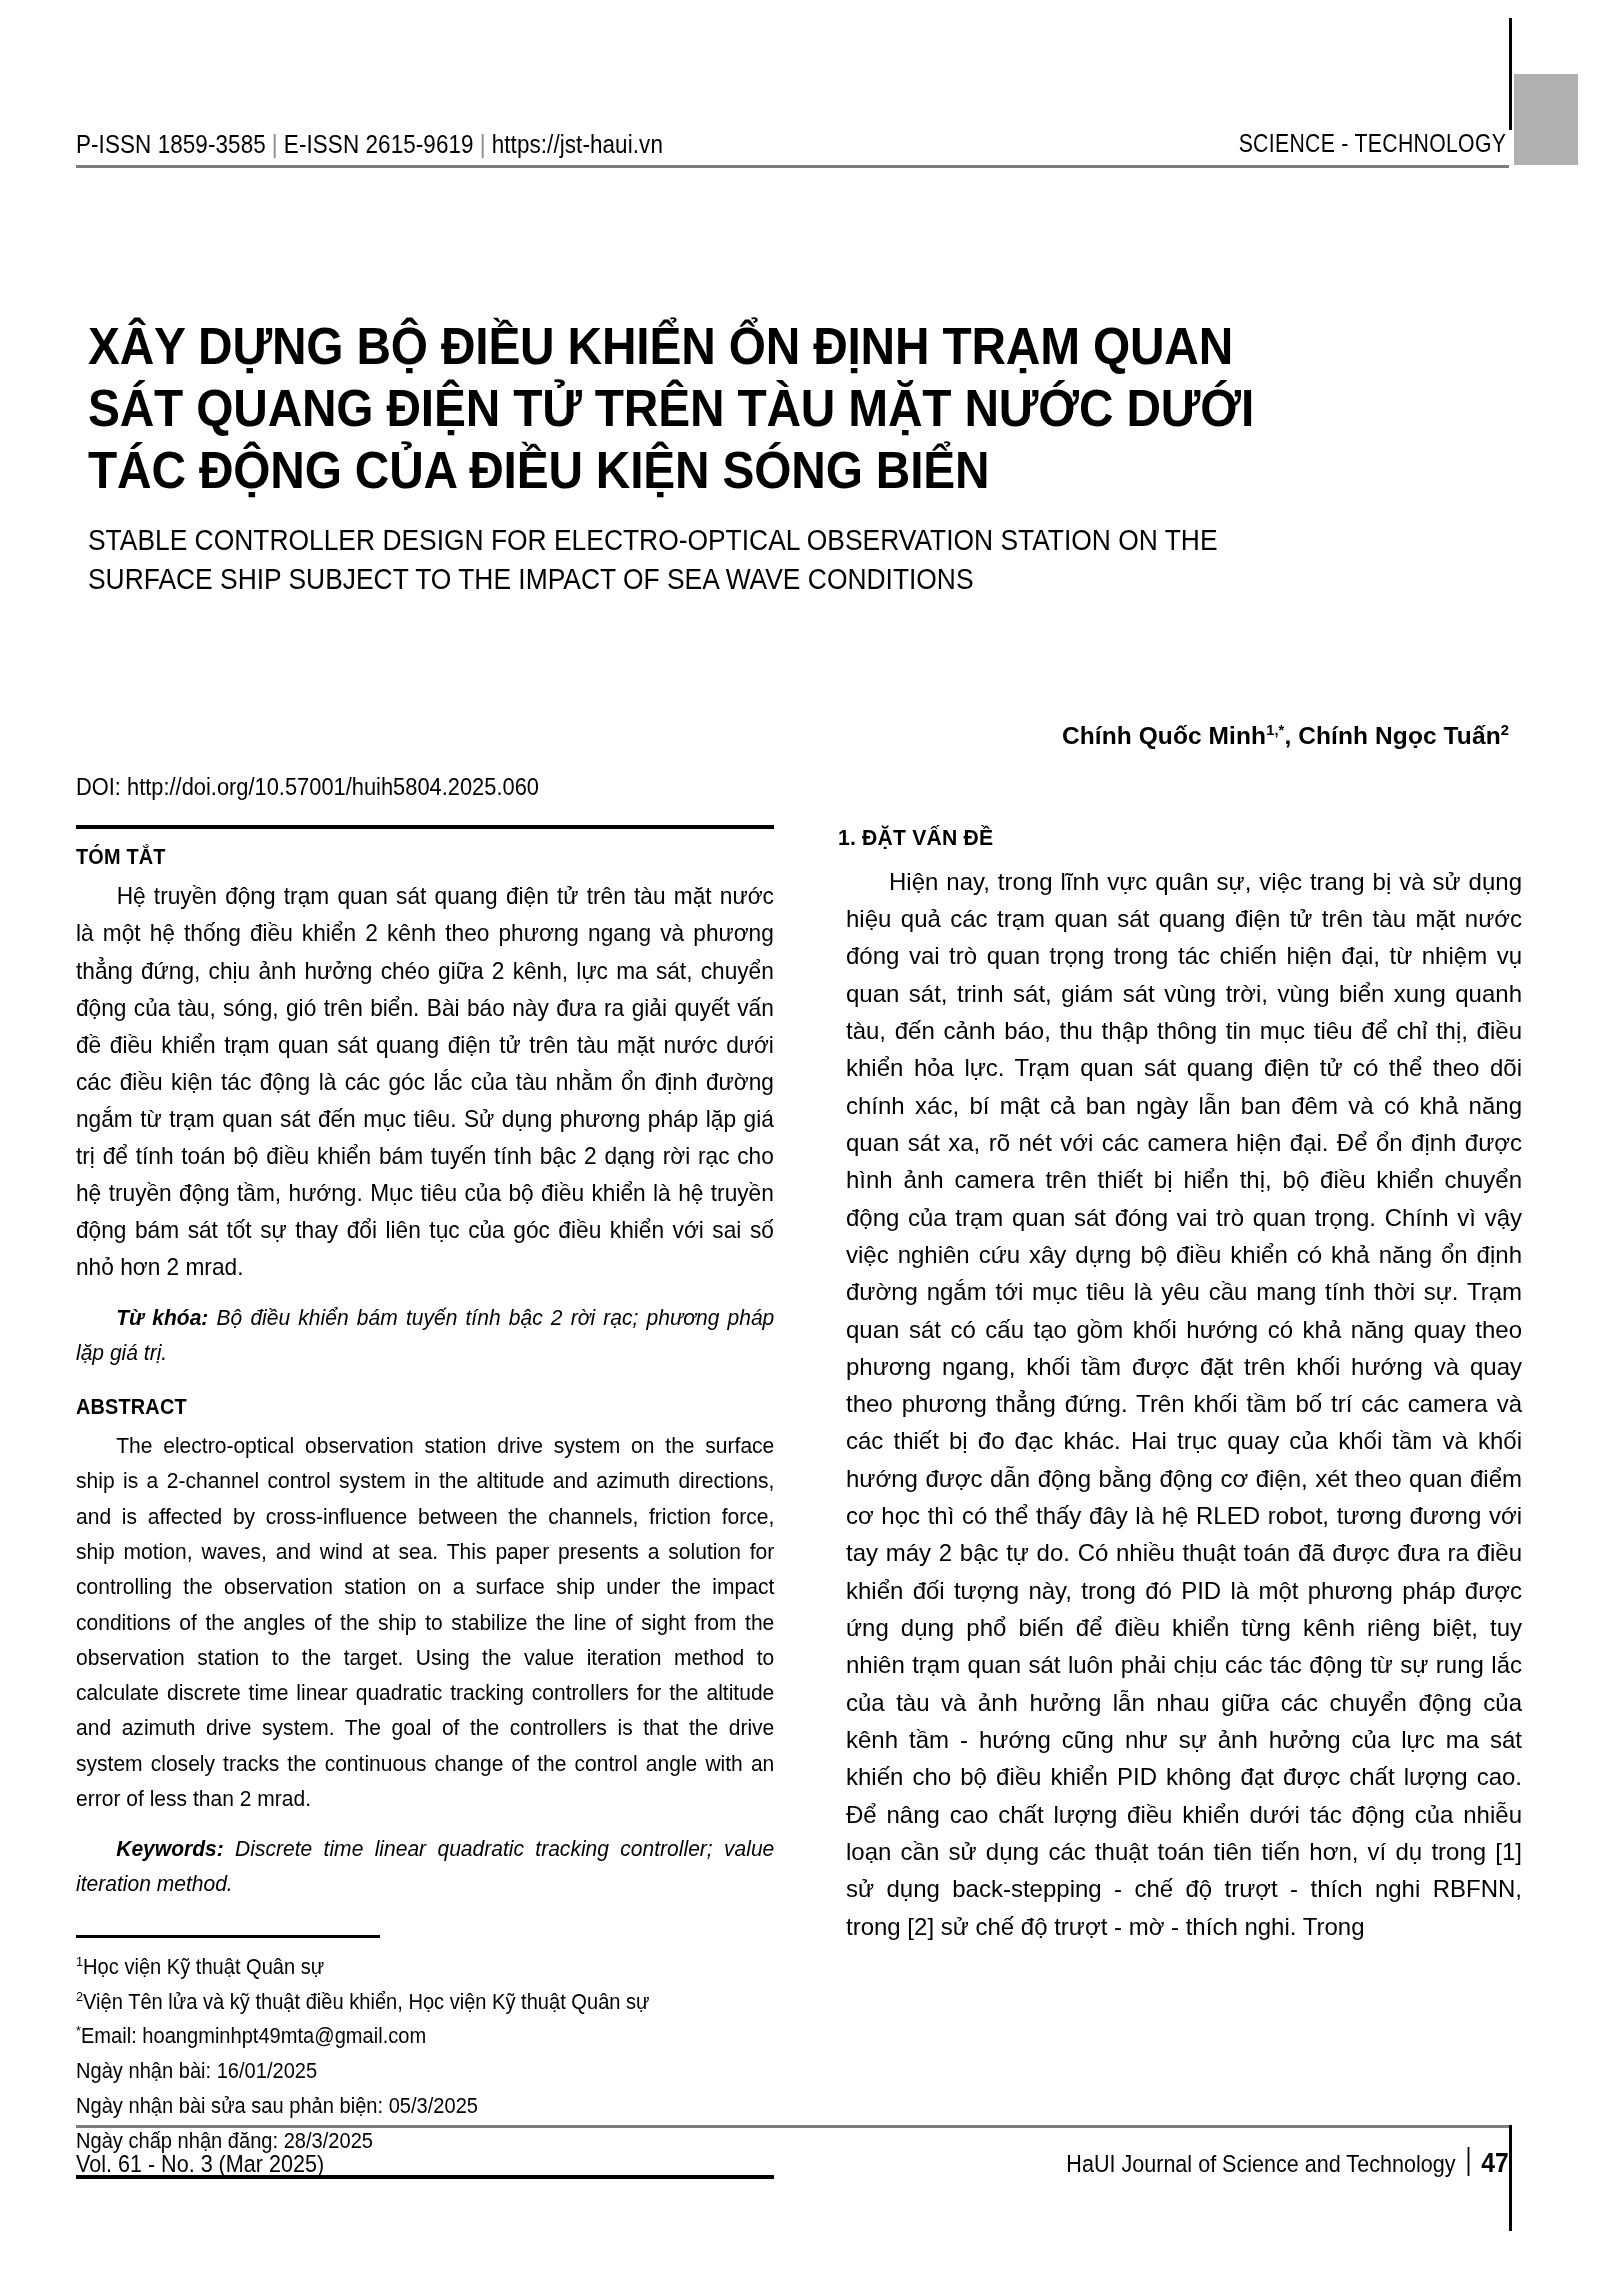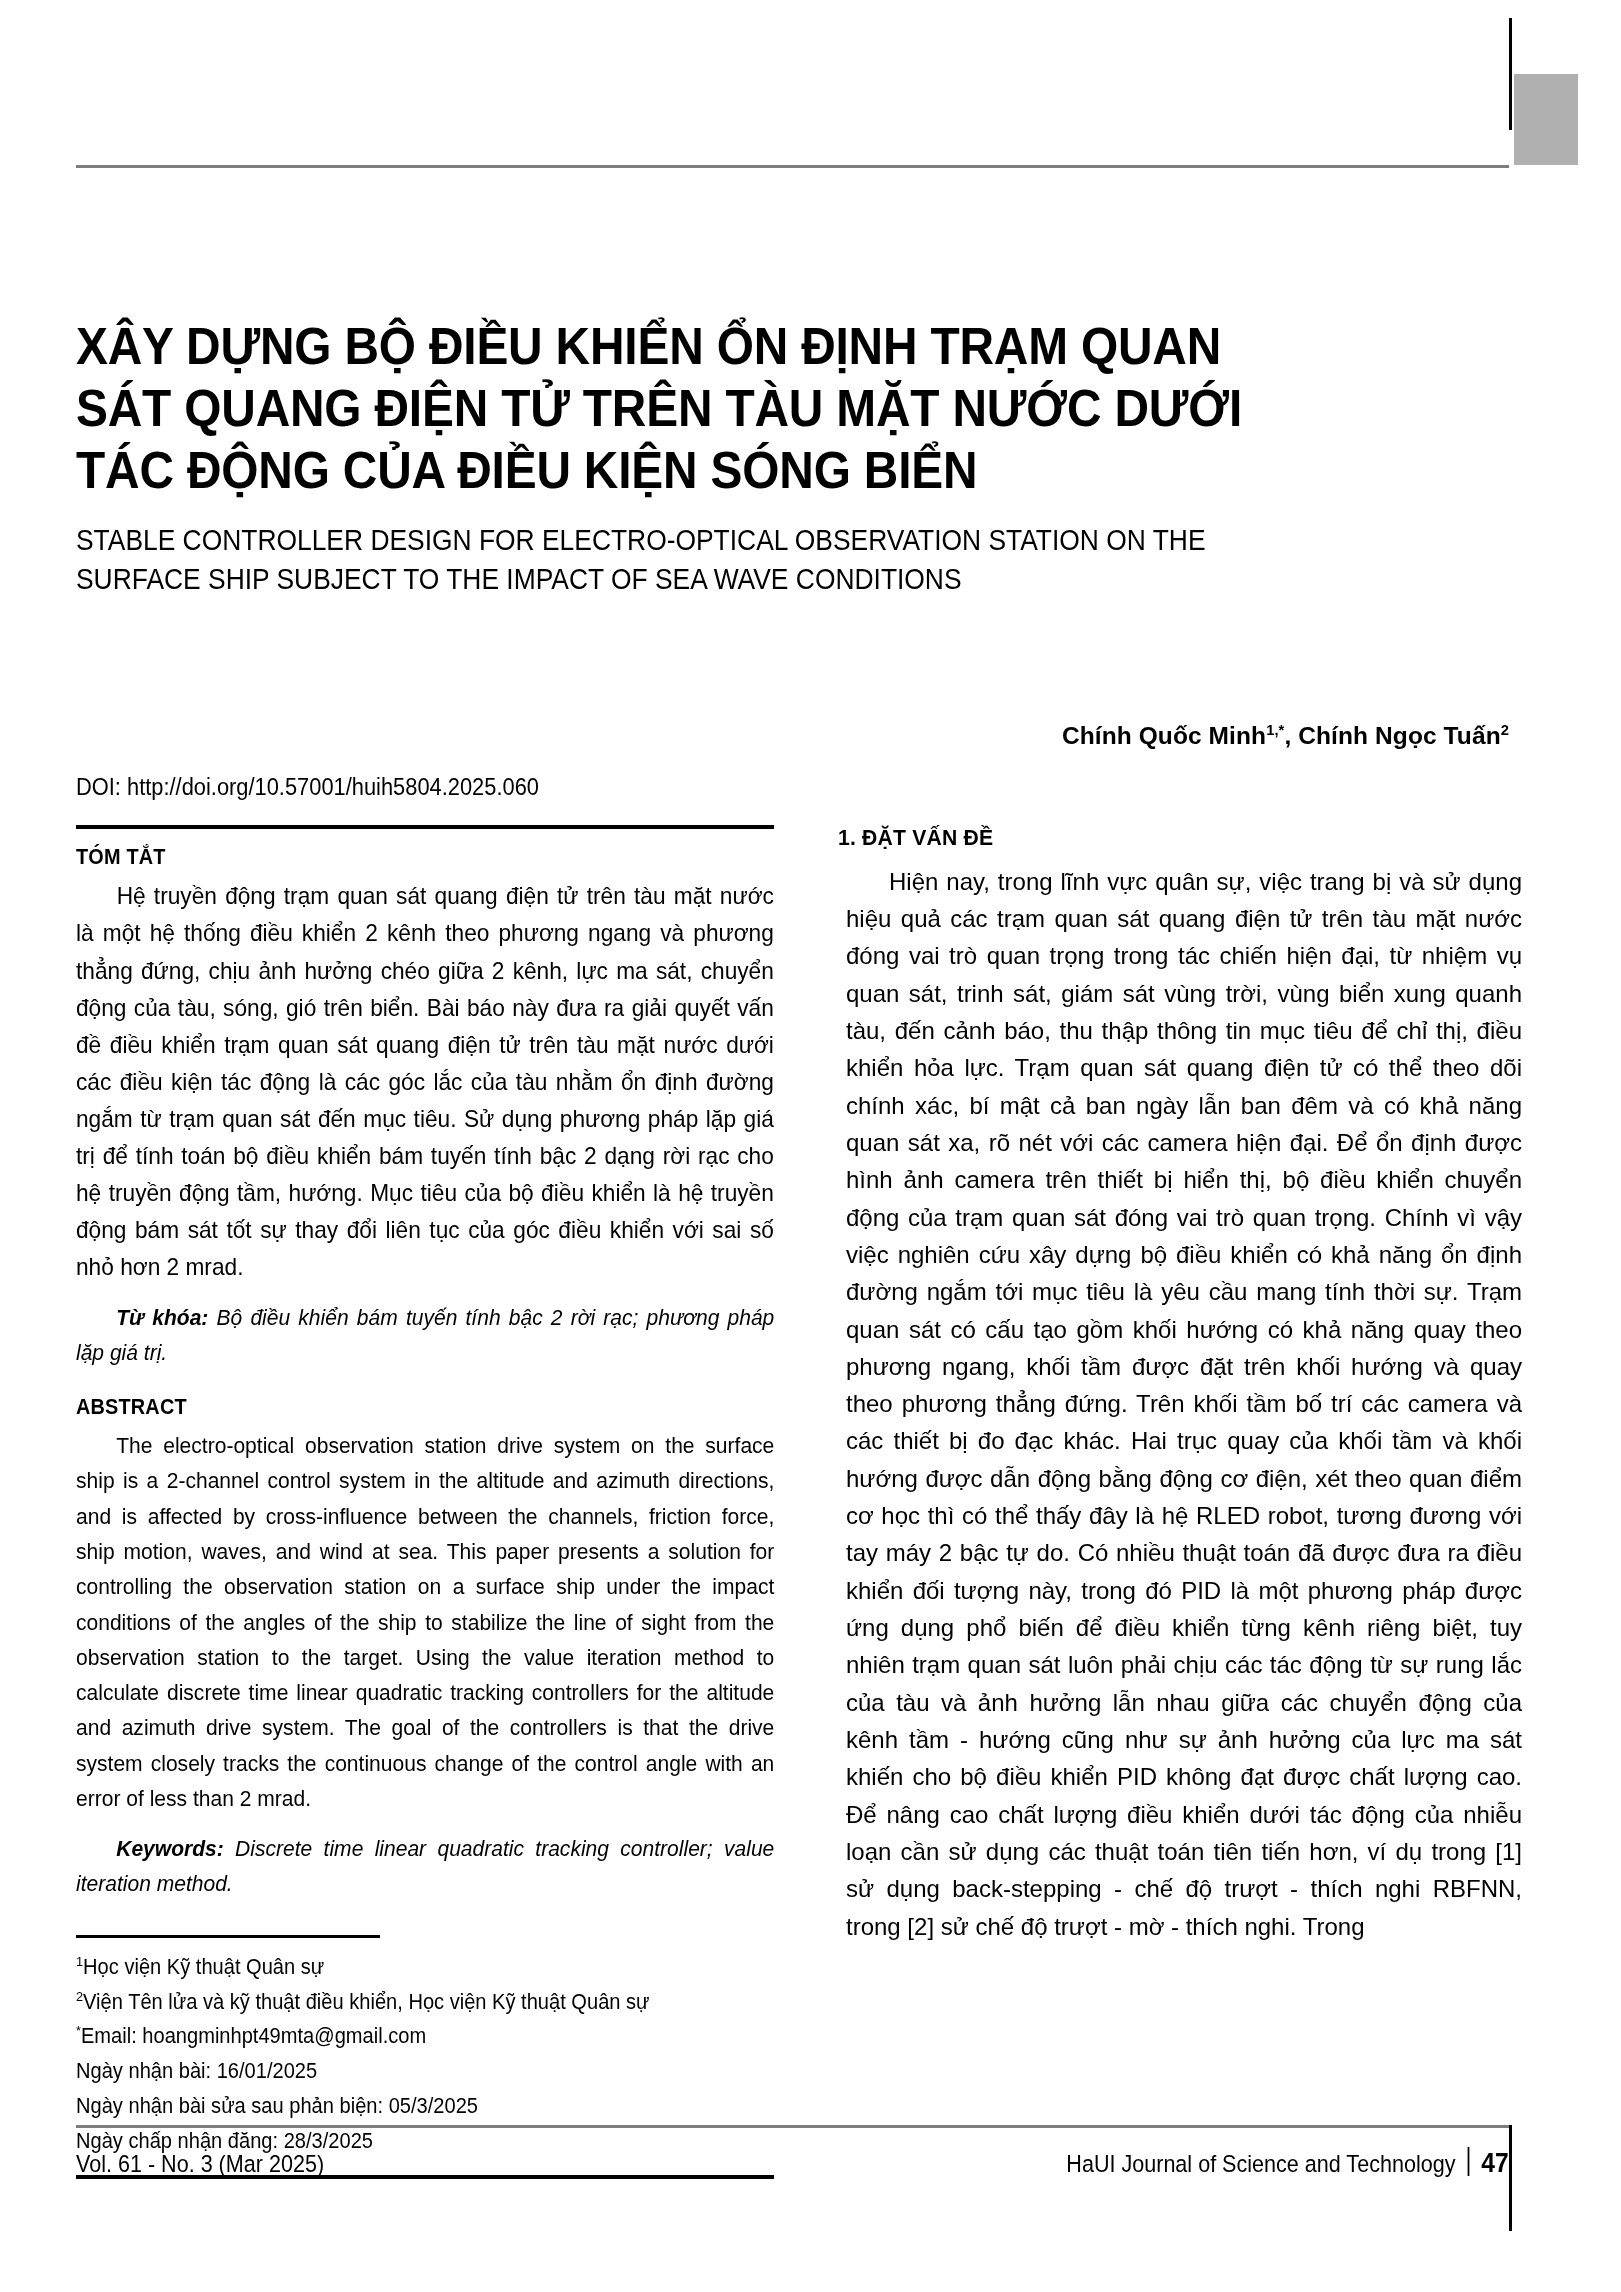--- a/index.html
+++ b/index.html
@@ -72,21 +72,21 @@
   .header-greybox {
     position:absolute;
     left:1514px; top:74px;
     width:64px; height:91px;
     background:#b0b0b0;
   }
 
   
   .title-block {
     position:absolute;
-    left:76px; top:316px;
+    left:88px; top:316px;
     width:1294px;
   }
   .title-vn {
     font-size:52px;
     font-weight:bold;
     line-height:1.19;
     letter-spacing:-0.2px;
     transform:scaleX(0.92);
     transform-origin:left top;
     margin:0;
@@ -265,20 +265,28 @@
     background:#000;
   }
 </style>
 </head>
 <body>
 
 <div class="page">
 
   <div class="right-vrule"></div>
 
+  <div class="header">
+    <div class="header-inner">
+      <div class="issn-line">
+        <span>P-ISSN 1859-3585</span><span class="issn-sep">|</span><span>E-ISSN 2615-9619</span><span class="issn-sep">|</span><span>https://jst-haui.vn</span>
+      </div>
+      <div class="sci-tech">SCIENCE - TECHNOLOGY</div>
+    </div>
+  </div>
   <div class="header-rule"></div>
   <div class="header-greybox"></div>
 
   <div class="title-block">
     <h1 class="title-vn">XÂY DỰNG BỘ ĐIỀU KHIỂN ỔN ĐỊNH TRẠM QUAN SÁT QUANG ĐIỆN TỬ TRÊN TÀU MẶT NƯỚC DƯỚI TÁC ĐỘNG CỦA ĐIỀU KIỆN SÓNG BIỂN</h1>
     <div class="title-en">STABLE CONTROLLER DESIGN FOR ELECTRO-OPTICAL OBSERVATION STATION ON THE SURFACE SHIP SUBJECT TO THE IMPACT OF SEA WAVE CONDITIONS</div>
   </div>
 
   <div class="authors"><span>Chính Quốc Minh</span><sup>1,*</sup><span>, Chính Ngọc Tuấn</span><sup>2</sup></div>
 

